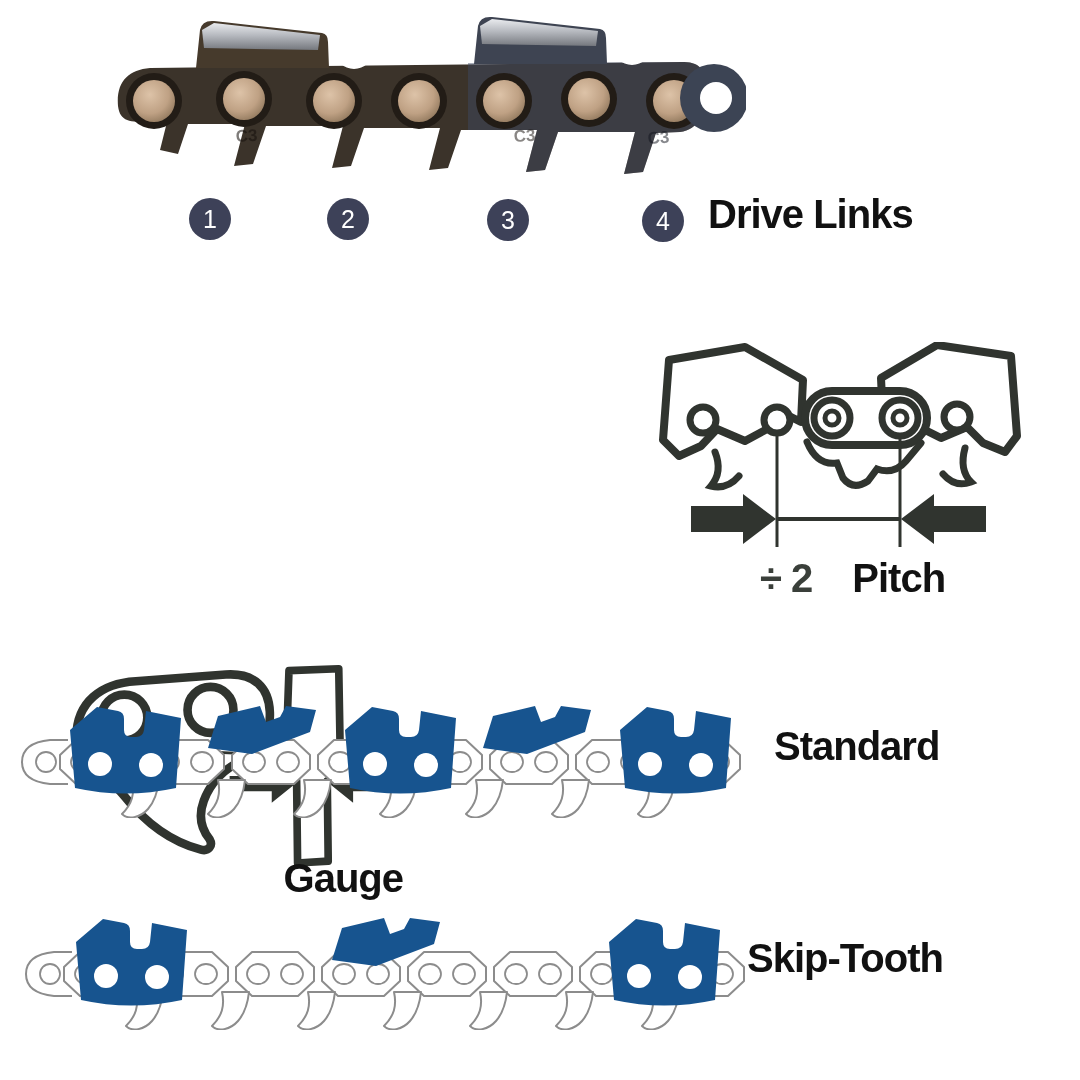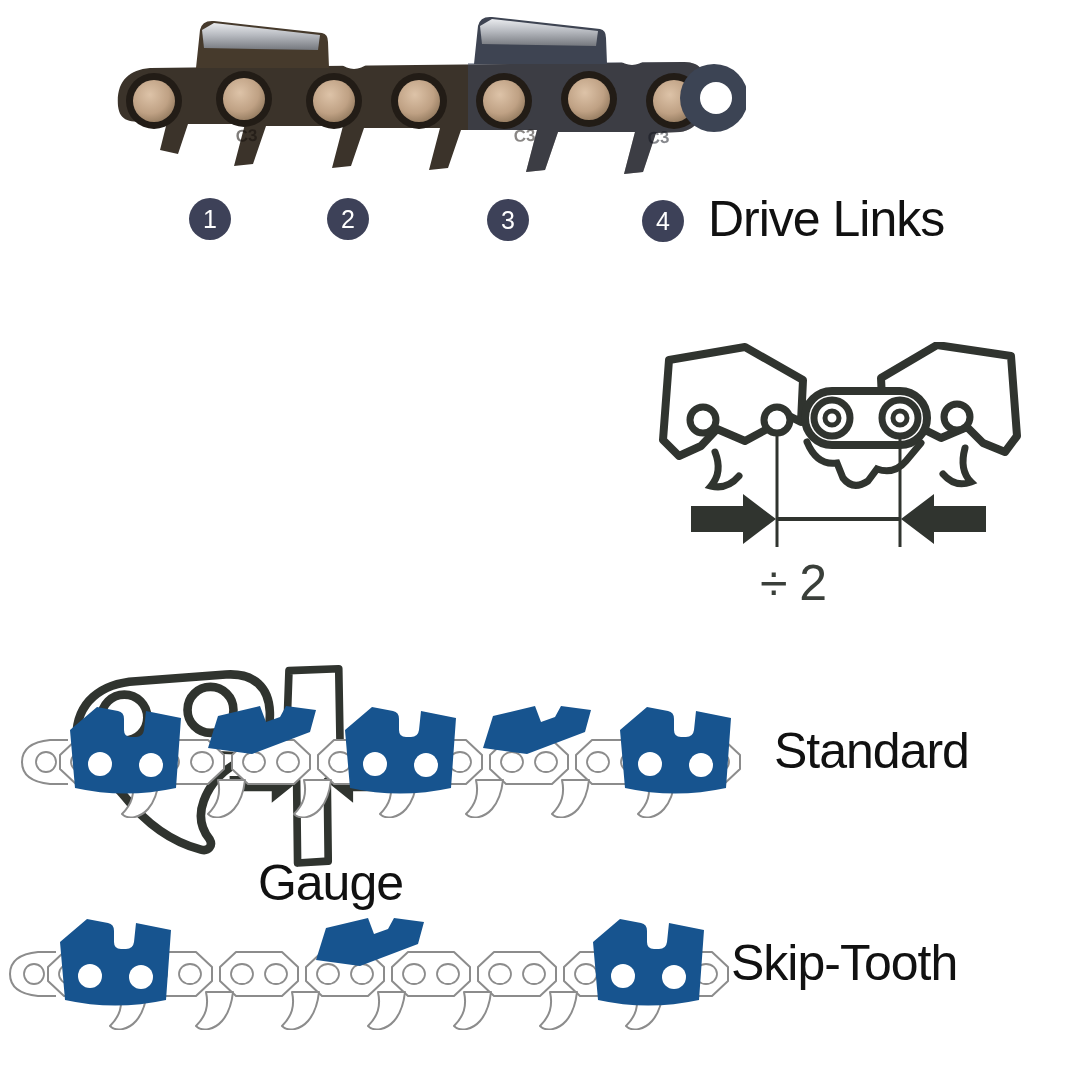--- a/index.html
+++ b/index.html
@@ -1,20 +1,20 @@
 <!DOCTYPE html>
 <html><head>
 <meta charset="utf-8">
 <style>
   * { box-sizing: border-box; margin: 0; padding: 0; }
   html,body { background:#ffffff; }
   body { font-family: "Liberation Sans", sans-serif; }
   #canvas { position: relative; width: 1080px; height: 1080px; background:#ffffff; overflow: hidden; }
   .abs { position: absolute; }
-  .heading { font-weight: normal; color: #111111; font-size: 50px; letter-spacing: -1px; white-space: nowrap; line-height: 1.1; }
+  .heading { font-weight: bold; color: #111111; font-size: 40px; letter-spacing: -1px; white-space: nowrap; line-height: 1.1; }
   .marker {
     position: absolute; width: 42px; height: 42px; border-radius: 50%;
     background: #3d4158; color: #ffffff; display: flex; align-items: center; justify-content: center;
     font-size: 25px; font-weight: 400;
   }
   .formula-row { display: flex; align-items: baseline; gap: 40px; }
   .formula-div { color: #3a3f3a; }
   .gauge-label-wrap { width: 240px; text-align: right; }
   svg { display: block; overflow: hidden; }
 </style>
@@ -182,20 +182,21 @@
         <line x1="245" y1="94" x2="245" y2="205" stroke-width="3"></line>
         <line x1="122" y1="177" x2="245" y2="177" stroke-width="4"></line>
       </g>
       <g fill="#30342f">
         <path d="M121,177 L88,152 L88,164 L36,164 L36,190 L88,190 L88,202 Z"></path>
         <path d="M246,177 L279,152 L279,164 L331,164 L331,190 L279,190 L279,202 Z"></path>
       </g>
     </svg>
     <div class="abs heading formula-row" style="left:160px;top:236px">
       <span class="formula-div">÷ 2</span>
+      <span>Pitch</span>
     </div>
   </div>
 
   <div class="abs" style="left:8px;top:690px;width:956px;height:150px">
     <svg class="abs" style="left:12px;top:10px;position:absolute" width="732" height="118" viewBox="0 0 732 118">
       <use href="#endlink" x="2" y="40"></use>
       <use href="#plate" x="40" y="40"></use>
         <use href="#plate" x="126" y="40"></use>
         <use href="#plate" x="212" y="40"></use>
         <use href="#plate" x="298" y="40"></use>
@@ -212,21 +213,21 @@
         <use href="#tang" x="626" y="80"></use>
       <use href="#cutterFull" x="50" y="2"></use>
       <use href="#cutterTilt" x="188" y="4"></use>
       <use href="#cutterFull" x="325" y="2"></use>
       <use href="#cutterTilt" x="463" y="4"></use>
       <use href="#cutterFull" x="600" y="2"></use>
     </svg>
     <div class="abs heading" style="left:766px;top:34px">Standard</div>
   </div>
 
-  <div class="abs" style="left:0;top:900px;width:964px;height:160px">
+  <div class="abs" style="left:16px;top:900px;width:964px;height:160px">
     <svg class="abs" style="left:8px;top:12px;position:absolute" width="740" height="118" viewBox="0 0 740 118">
       <use href="#endlink" x="2" y="40"></use>
       <use href="#plate" x="40" y="40"></use>
         <use href="#plate" x="126" y="40"></use>
         <use href="#plate" x="212" y="40"></use>
         <use href="#plate" x="298" y="40"></use>
       <use href="#plate" x="384" y="40"></use>
         <use href="#plate" x="470" y="40"></use>
         <use href="#plate" x="556" y="40"></use>
         <use href="#plate" x="642" y="40"></use>

